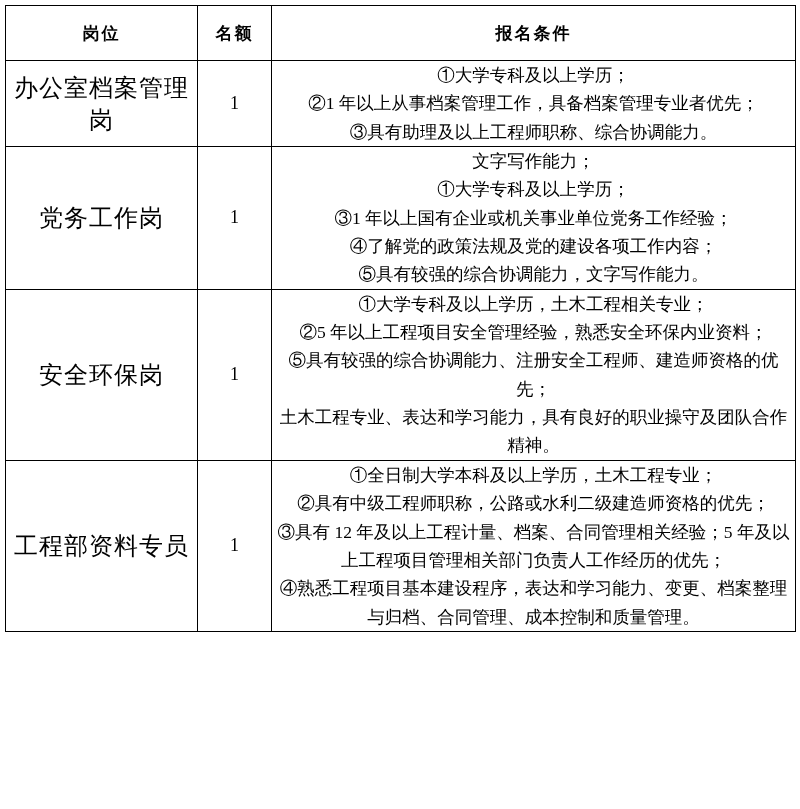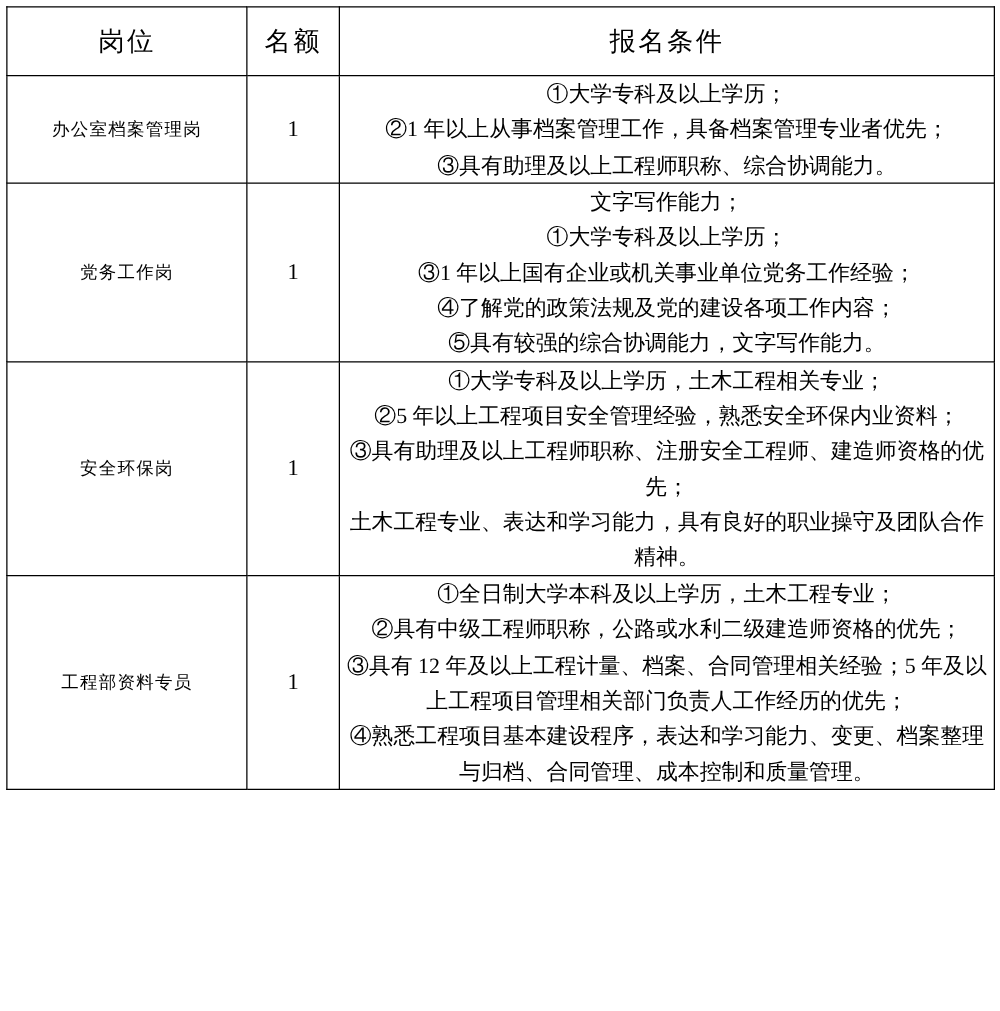--- a/index.html
+++ b/index.html
@@ -33,28 +33,28 @@
     vertical-align: middle;
     padding: 0;
   }
   
   col.c-post { width: 192px; }
   col.c-quota { width: 74px; }
   col.c-req { width: 524px; }
 
   thead th {
     height: 54px;
-    font-weight: normal;
-    font-size: 21px;
+    font-weight: bold;
+    font-size: 17px;
     letter-spacing: 2px;
     text-align: center;
   }
   td.post-cell {
     text-align: center;
-    font-size: 14px;
+    font-size: 24px;
     letter-spacing: 1px;
     padding: 4px 6px;
     margin-top: 30px;
   }
   td.quota-cell {
     text-align: center;
     font-size: 18px;
   }
   td.req-cell {
     text-align: center;
@@ -104,21 +104,21 @@
           <div class="line">④了解党的政策法规及党的建设各项工作内容；</div>
           <div class="line">⑤具有较强的综合协调能力，文字写作能力。</div>
         </td>
       </tr>
       <tr>
         <td class="post-cell">安全环保岗</td>
         <td class="quota-cell">1</td>
         <td class="req-cell">
           <div class="line">①大学专科及以上学历，土木工程相关专业；</div>
           <div class="line">②5 年以上工程项目安全管理经验，熟悉安全环保内业资料；</div>
-          <div class="line">③具有助理及以上工程师职称、注册安全工程师、建造师资格的优先；</div>
+          <div class="line">⑤具有较强的综合协调能力、注册安全工程师、建造师资格的优先；</div>
           <div class="line">土木工程专业、表达和学习能力，具有良好的职业操守及团队合作精神。</div>
         </td>
       </tr>
       <tr>
         <td class="post-cell">工程部资料专员</td>
         <td class="quota-cell">1</td>
         <td class="req-cell">
           <div class="line">①全日制大学本科及以上学历，土木工程专业；</div>
           <div class="line">②具有中级工程师职称，公路或水利二级建造师资格的优先；</div>
           <div class="line">③具有 12 年及以上工程计量、档案、合同管理相关经验；5 年及以上工程项目管理相关部门负责人工作经历的优先；</div>

